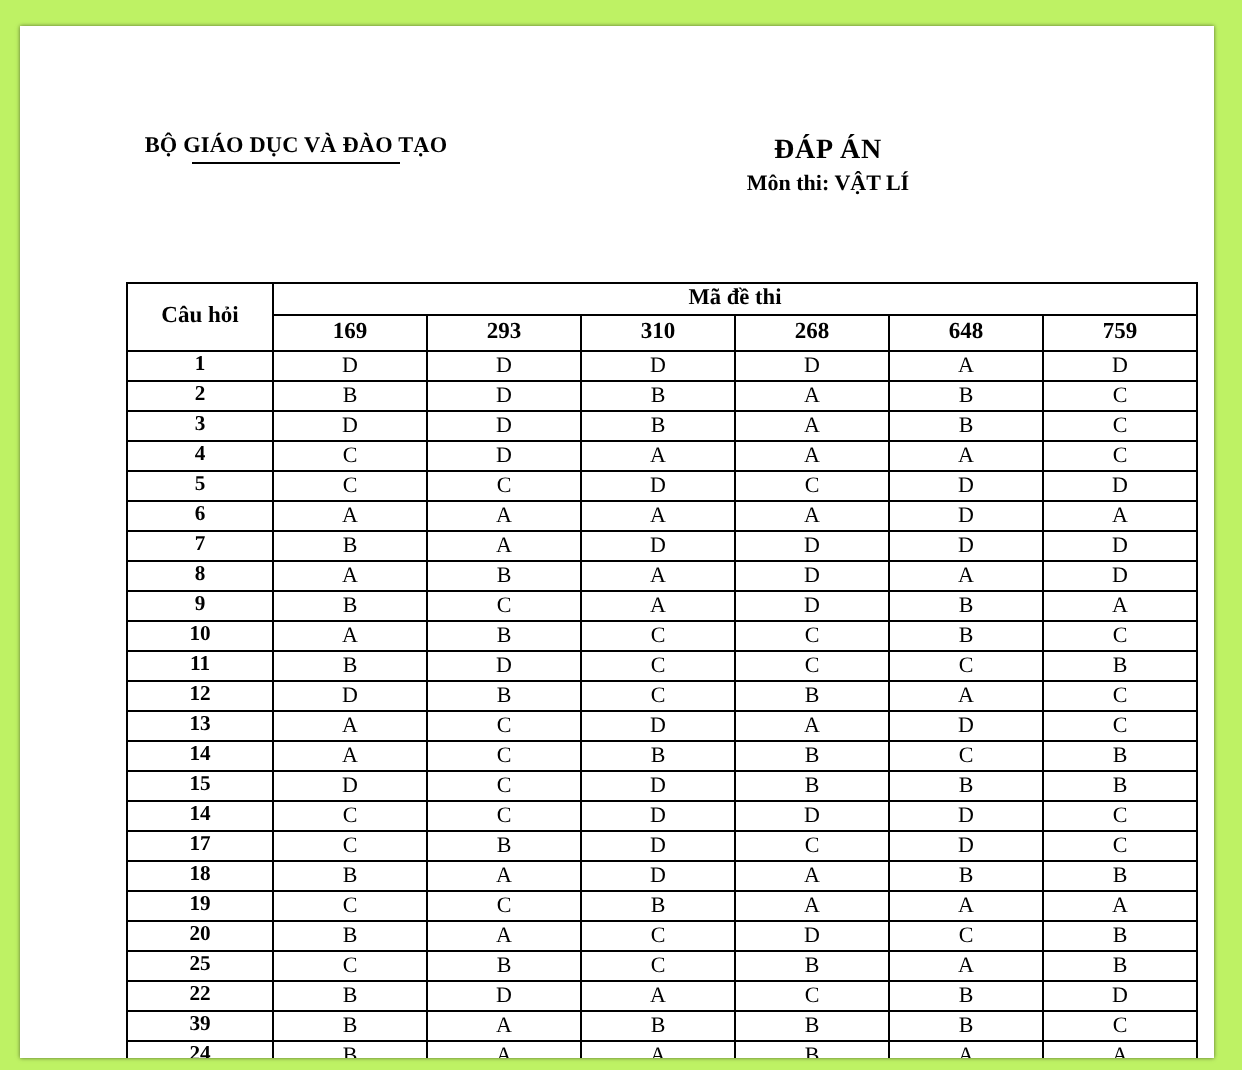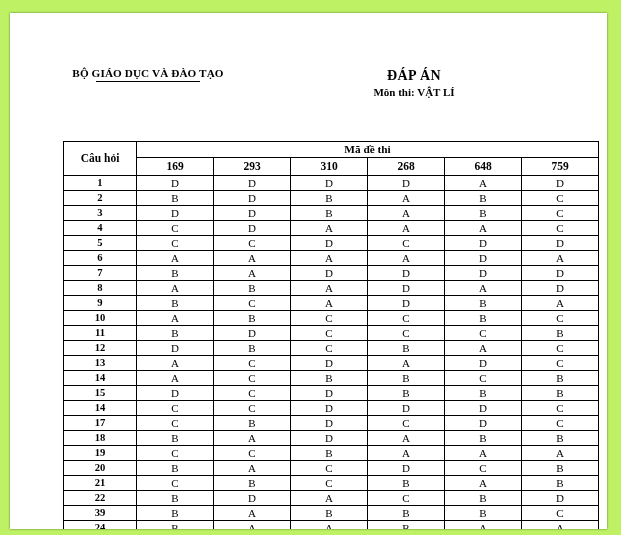--- a/index.html
+++ b/index.html
@@ -347,21 +347,21 @@
           <tr>
             <td class="q-num">20</td>
             <td class="ans">B</td>
             <td class="ans">A</td>
             <td class="ans">C</td>
             <td class="ans">D</td>
             <td class="ans">C</td>
             <td class="ans">B</td>
           </tr>
           <tr>
-            <td class="q-num">21</td>
+            <td class="q-num">25</td>
             <td class="ans">C</td>
             <td class="ans">B</td>
             <td class="ans">C</td>
             <td class="ans">B</td>
             <td class="ans">A</td>
             <td class="ans">B</td>
           </tr>
           <tr>
             <td class="q-num">22</td>
             <td class="ans">B</td>

